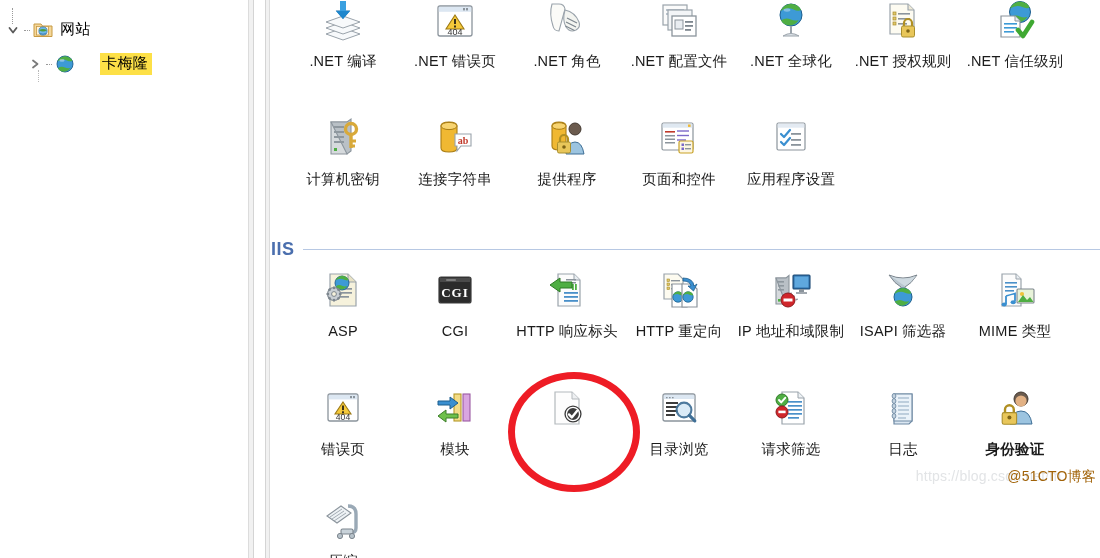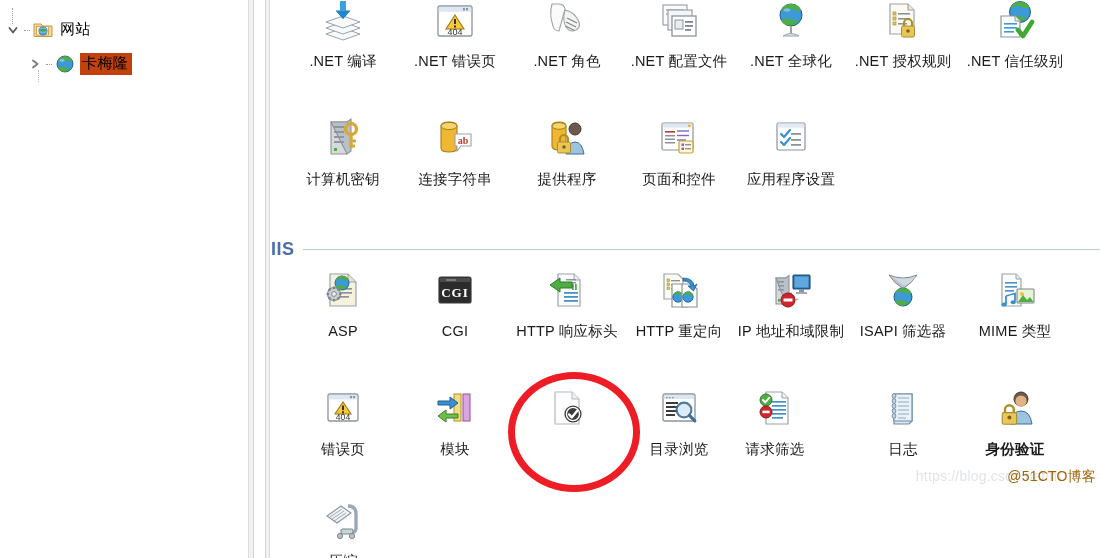--- a/index.html
+++ b/index.html
@@ -51,21 +51,22 @@
   .tree-ico {
     width: 22px; min-width: 22px; height: 20px;
     display: flex; align-items: center; justify-content: center;
     margin-right: 4px;
   }
   .tree-label {
     padding: 1px 4px 2px 2px;
     letter-spacing: .4px;
   }
   .tree-row.selected .tree-label {
-    background: #c2410c;
+    background: #fde047;
+    margin-left: 20px;
   }
   .vdots {
     position: absolute;
     left: 12px; top: -8px;
     width: 1px; height: 16px;
     border-left: 1px dotted #9a9a9a;
   }
   .vdots2 {
     position: absolute;
     left: 38px; top: 20px;
@@ -671,21 +672,21 @@
                 <rect x="12" y="26" width="12" height="2"></rect>
                 <rect x="12" y="30" width="9" height="2"></rect>
               </g>
             <circle cx="30" cy="26" r="7.4" fill="#d8eaf7" stroke="#3f6f96" stroke-width="2.1" opacity=".92"></circle>
             <path d="M35.4 31.4 l5.4 5.4" stroke="#3f6f96" stroke-width="3.2" stroke-linecap="round"></path>
           </svg>
         </div>
         <div class="lbl">目录浏览</div>
       </div>
 
-      <div class="cell" style="left:448px;">
+      <div class="cell" style="left:464px;">
         <div class="ico">
           <svg width="50" height="50" viewBox="0 0 50 50">
             <path d="M16 8 h16 l6 6 v26 H16 Z" fill="#ffffff" stroke="#9aa3ab" stroke-width="1.2"></path>
             <path d="M32 8 v6 h6" fill="#eef2f5" stroke="#9aa3ab" stroke-width="1"></path>
             <g fill="#4a90c9">
                 <rect x="22" y="17" width="14" height="1.7"></rect>
                 <rect x="22" y="21" width="14" height="1.7"></rect>
                 <rect x="22" y="25" width="14" height="1.7"></rect>
                 <rect x="22" y="29" width="14" height="1.7"></rect>
                 <rect x="22" y="33" width="11" height="1.7"></rect>

